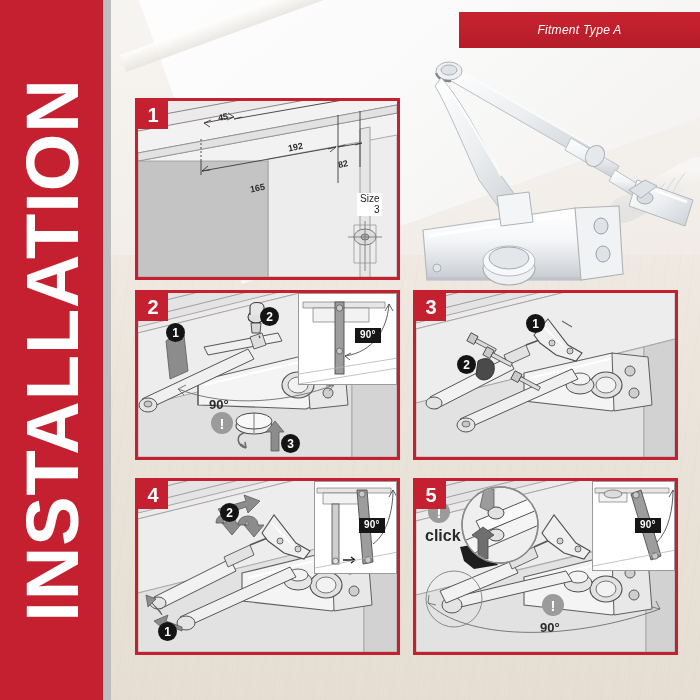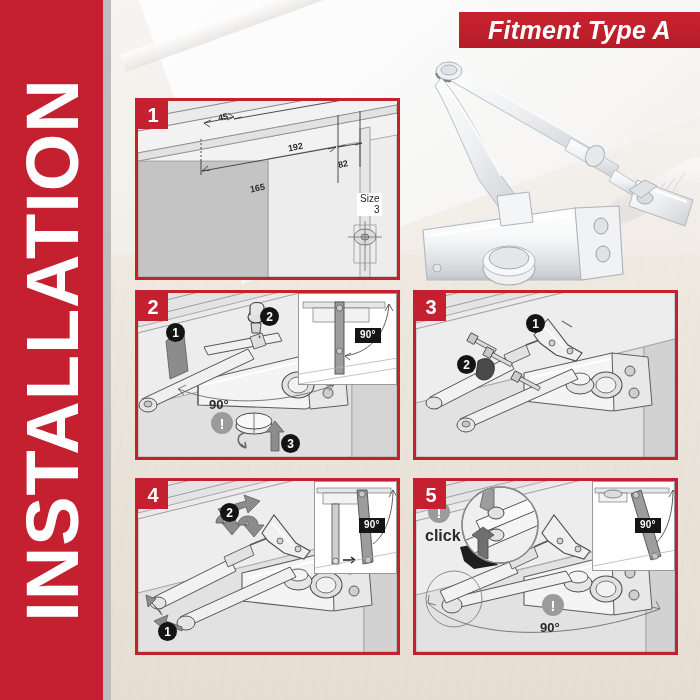--- a/index.html
+++ b/index.html
@@ -66,21 +66,21 @@
   }
 
   
   #banner {
     position:absolute; left:459px; top:12px; width:241px; height:36px;
     background:linear-gradient(180deg,#c8232f,#b51c28);
     z-index:5;
     display:flex; align-items:center; justify-content:center;
   }
   #banner .txt {
-    color:#fff; font-size:25px; font-weight:bold; font-style:italic;
+    color:#fff; font-size:12px; font-weight:normal; font-style:italic;
     letter-spacing:.3px;
     text-align:right;
   }
 
   
   .panel {
     position:absolute; z-index:3;
     border:3px solid #c4202f;
     background:#eceaea;
     overflow:hidden;

